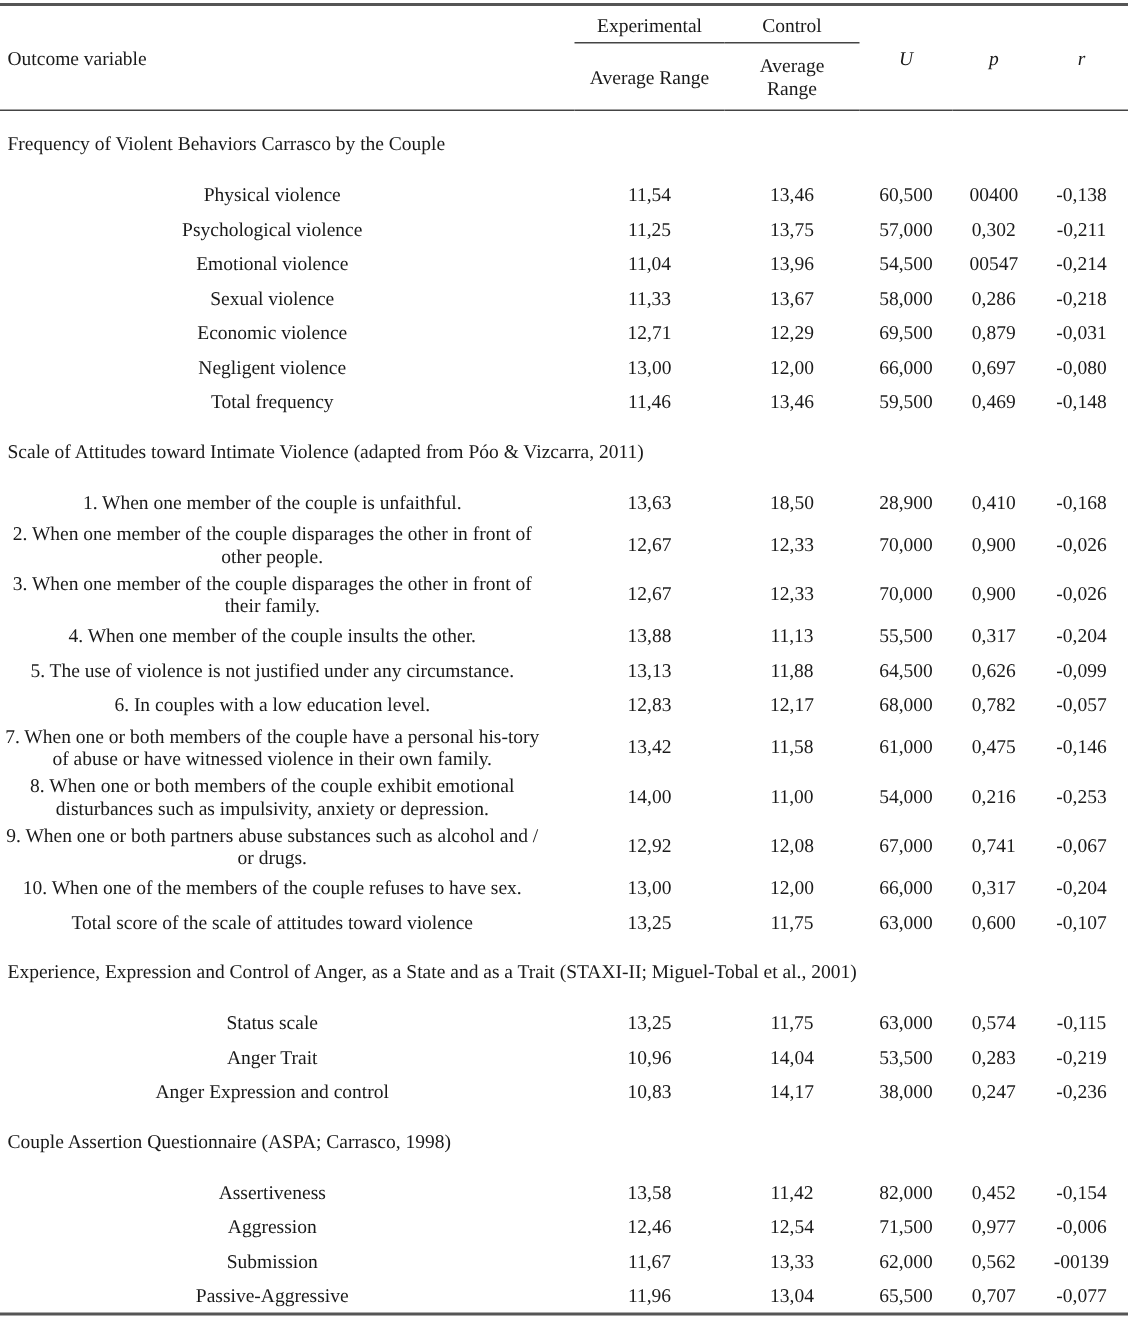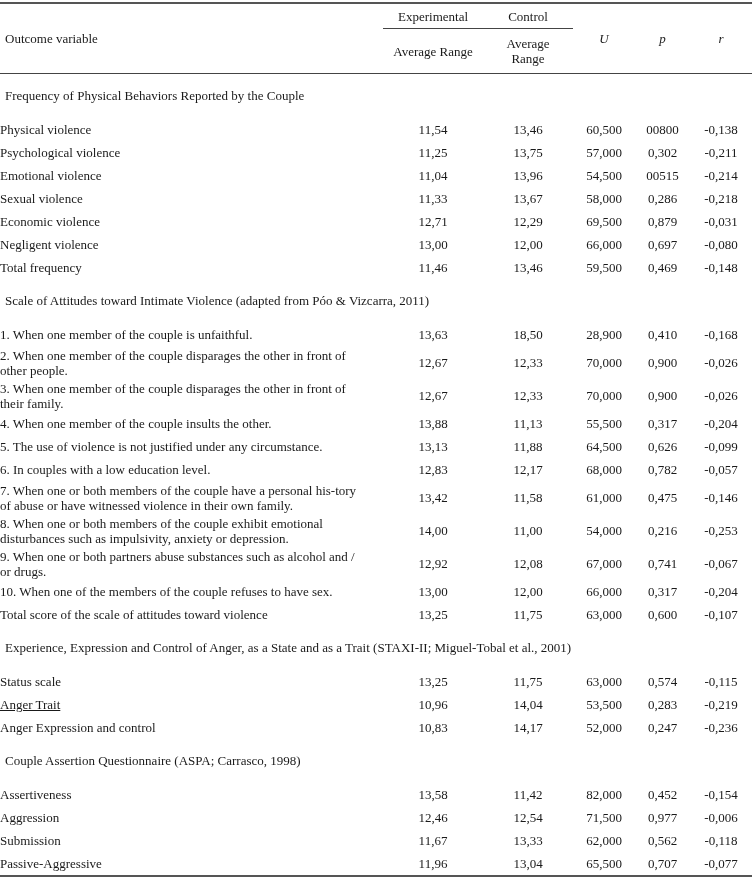--- a/index.html
+++ b/index.html
@@ -56,21 +56,21 @@
       height: 44px;
     }
     .hdr-italic {
       font-style: italic;
     }
     thead tr:last-child th,
     .hdr-bottom {
       border-bottom: 1.5px solid #444;
     }
     td.label {
-      text-align: left;
+      text-align: center;
       padding-left: 0;
       line-height: 15px;
     }
     td.num {
       text-align: center;
     }
     td.num.u, td.num.p, td.num.r {
       text-align: center;
     }
     tr.section td {
@@ -103,44 +103,44 @@
         <th rowspan="2" class="hdr-italic hdr-bottom">p</th>
         <th rowspan="2" class="hdr-italic hdr-bottom">r</th>
       </tr>
       <tr>
         <th class="hdr-sub">Average Range</th>
         <th class="hdr-sub" style="padding: 0 22px;">Average Range</th>
       </tr>
     </thead>
     <tbody id="tbody">
         <tr class="section">
-          <td colspan="6">Frequency of Physical Behaviors Reported by the Couple</td>
+          <td colspan="6">Frequency of Violent Behaviors Carrasco by the Couple</td>
         </tr>
         <tr class="row1">
           <td class="label" style="padding-right: 20px;">Physical  violence</td>
           <td class="num">11,54</td>
           <td class="num">13,46</td>
           <td class="num u">60,500</td>
-          <td class="num p">00800</td>
+          <td class="num p">00400</td>
           <td class="num r">-0,138</td>
         </tr>
         <tr class="row1">
           <td class="label" style="padding-right: 20px;">Psychological violence</td>
           <td class="num">11,25</td>
           <td class="num">13,75</td>
           <td class="num u">57,000</td>
           <td class="num p">0,302</td>
           <td class="num r">-0,211</td>
         </tr>
         <tr class="row1">
           <td class="label" style="padding-right: 20px;">Emotional violence</td>
           <td class="num">11,04</td>
           <td class="num">13,96</td>
           <td class="num u">54,500</td>
-          <td class="num p">00515</td>
+          <td class="num p">00547</td>
           <td class="num r">-0,214</td>
         </tr>
         <tr class="row1">
           <td class="label" style="padding-right: 20px; margin-left: 24px;">Sexual violence</td>
           <td class="num">11,33</td>
           <td class="num">13,67</td>
           <td class="num u">58,000</td>
           <td class="num p">0,286</td>
           <td class="num r">-0,218</td>
         </tr>
@@ -264,32 +264,32 @@
         </tr>
         <tr class="row1">
           <td class="label" style="padding-right: 20px;">Status scale</td>
           <td class="num">13,25</td>
           <td class="num">11,75</td>
           <td class="num u">63,000</td>
           <td class="num p">0,574</td>
           <td class="num r">-0,115</td>
         </tr>
         <tr class="row1">
-          <td class="label" style="padding-right: 20px; text-decoration: underline;">Anger Trait</td>
+          <td class="label" style="padding-right: 20px;">Anger Trait</td>
           <td class="num">10,96</td>
           <td class="num">14,04</td>
           <td class="num u">53,500</td>
           <td class="num p">0,283</td>
           <td class="num r">-0,219</td>
         </tr>
         <tr class="row1">
           <td class="label" style="padding-right: 20px;">Anger Expression and control</td>
           <td class="num">10,83</td>
           <td class="num">14,17</td>
-          <td class="num u">52,000</td>
+          <td class="num u">38,000</td>
           <td class="num p">0,247</td>
           <td class="num r">-0,236</td>
         </tr>
         <tr class="section">
           <td colspan="6">Couple Assertion Questionnaire (ASPA; Carrasco, 1998)</td>
         </tr>
         <tr class="row1">
           <td class="label" style="padding-right: 20px;">Assertiveness</td>
           <td class="num">13,58</td>
           <td class="num">11,42</td>
@@ -304,21 +304,21 @@
           <td class="num u">71,500</td>
           <td class="num p">0,977</td>
           <td class="num r">-0,006</td>
         </tr>
         <tr class="row1">
           <td class="label" style="padding-right: 20px;">Submission</td>
           <td class="num">11,67</td>
           <td class="num">13,33</td>
           <td class="num u">62,000</td>
           <td class="num p">0,562</td>
-          <td class="num r">-0,118</td>
+          <td class="num r">-00139</td>
         </tr>
         <tr class="row1">
           <td class="label" style="padding-right: 20px;">Passive-Aggressive</td>
           <td class="num">11,96</td>
           <td class="num">13,04</td>
           <td class="num u">65,500</td>
           <td class="num p">0,707</td>
           <td class="num r">-0,077</td>
         </tr>
       </tbody>

